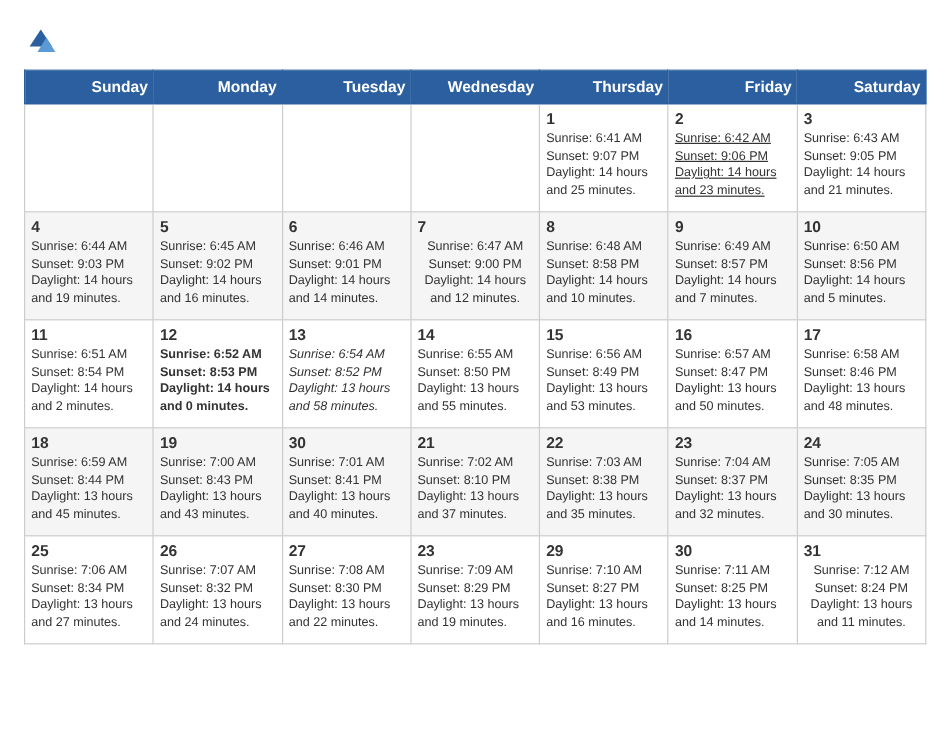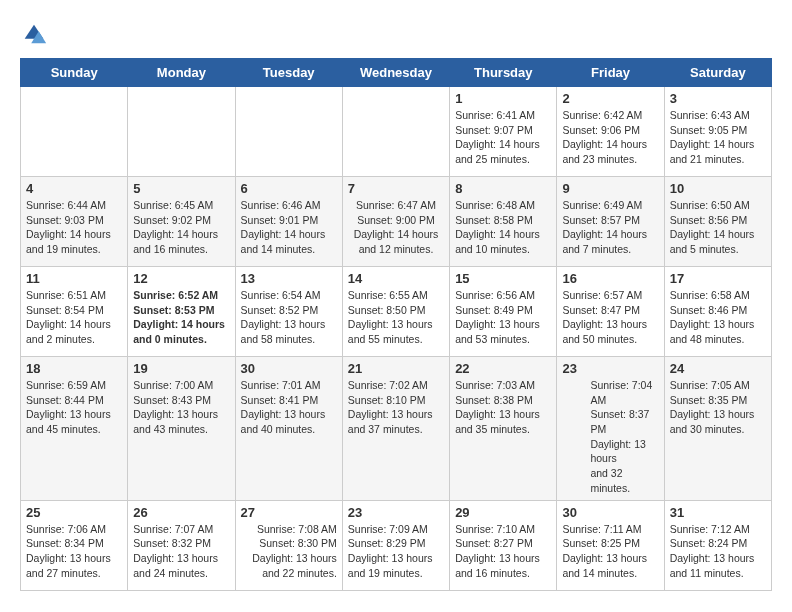--- a/index.html
+++ b/index.html
@@ -58,21 +58,21 @@
       width: 100%;
       border-collapse: collapse;
       table-layout: fixed;
     }
     thead th {
       background-color: #2b5fa0;
       color: white;
       font-size: 13px;
       font-weight: bold;
       padding: 6px 4px;
-      text-align: center;
+      text-align: right;
       border: 1px solid #2b5fa0;
     }
     tbody td {
       border: 1px solid #ccc;
       vertical-align: top;
       padding: 4px 5px;
       font-size: 11px;
       color: #333;
       height: 90px;
       background: #fff;
@@ -136,21 +136,21 @@
         <td class="empty-cell"></td>
         <td>
           <span class="day-number">1</span>
           <div class="cell-content" style="white-space: pre-line;">Sunrise: 6:41 AM
 Sunset: 9:07 PM
 Daylight: 14 hours
 and 25 minutes.</div>
         </td>
         <td>
           <span class="day-number">2</span>
-          <div class="cell-content" style="white-space: pre-line;">Sunrise: 6:42 AM
+          <div class="cell-content" style="white-space: pre-line; text-decoration: underline;">Sunrise: 6:42 AM
 Sunset: 9:06 PM
 Daylight: 14 hours
 and 23 minutes.</div>
         </td>
         <td>
           <span class="day-number">3</span>
           <div class="cell-content" style="white-space: pre-line;">Sunrise: 6:43 AM
 Sunset: 9:05 PM
 Daylight: 14 hours
 and 21 minutes.</div>
@@ -217,21 +217,21 @@
         </td>
         <td>
           <span class="day-number">12</span>
           <div class="cell-content" style="white-space: pre-line; font-weight: bold;">Sunrise: 6:52 AM
 Sunset: 8:53 PM
 Daylight: 14 hours
 and 0 minutes.</div>
         </td>
         <td>
           <span class="day-number">13</span>
-          <div class="cell-content" style="white-space: pre-line;">Sunrise: 6:54 AM
+          <div class="cell-content" style="white-space: pre-line; font-style: italic;">Sunrise: 6:54 AM
 Sunset: 8:52 PM
 Daylight: 13 hours
 and 58 minutes.</div>
         </td>
         <td>
           <span class="day-number">14</span>
           <div class="cell-content" style="white-space: pre-line;">Sunrise: 6:55 AM
 Sunset: 8:50 PM
 Daylight: 13 hours
 and 55 minutes.</div>
@@ -289,21 +289,21 @@
         </td>
         <td>
           <span class="day-number">22</span>
           <div class="cell-content" style="white-space: pre-line;">Sunrise: 7:03 AM
 Sunset: 8:38 PM
 Daylight: 13 hours
 and 35 minutes.</div>
         </td>
         <td>
           <span class="day-number">23</span>
-          <div class="cell-content" style="white-space: pre-line; margin-left: 28px;">Sunrise: 7:04 AM
+          <div class="cell-content" style="white-space: pre-line;">Sunrise: 7:04 AM
 Sunset: 8:37 PM
 Daylight: 13 hours
 and 32 minutes.</div>
         </td>
         <td>
           <span class="day-number">24</span>
           <div class="cell-content" style="white-space: pre-line;">Sunrise: 7:05 AM
 Sunset: 8:35 PM
 Daylight: 13 hours
 and 30 minutes.</div>
@@ -319,21 +319,21 @@
         </td>
         <td>
           <span class="day-number">26</span>
           <div class="cell-content" style="white-space: pre-line;">Sunrise: 7:07 AM
 Sunset: 8:32 PM
 Daylight: 13 hours
 and 24 minutes.</div>
         </td>
         <td>
           <span class="day-number">27</span>
-          <div class="cell-content" style="white-space: pre-line; text-align: right;">Sunrise: 7:08 AM
+          <div class="cell-content" style="white-space: pre-line;">Sunrise: 7:08 AM
 Sunset: 8:30 PM
 Daylight: 13 hours
 and 22 minutes.</div>
         </td>
         <td>
           <span class="day-number">23</span>
           <div class="cell-content" style="white-space: pre-line;">Sunrise: 7:09 AM
 Sunset: 8:29 PM
 Daylight: 13 hours
 and 19 minutes.</div>
@@ -347,20 +347,20 @@
         </td>
         <td>
           <span class="day-number">30</span>
           <div class="cell-content" style="white-space: pre-line;">Sunrise: 7:11 AM
 Sunset: 8:25 PM
 Daylight: 13 hours
 and 14 minutes.</div>
         </td>
         <td>
           <span class="day-number">31</span>
-          <div class="cell-content" style="white-space: pre-line;">Sunrise: 7:12 AM
+          <div class="cell-content" style="white-space: pre-line; text-align: center;">Sunrise: 7:12 AM
 Sunset: 8:24 PM
 Daylight: 13 hours
 and 11 minutes.</div>
         </td>
       </tr>
     </tbody>
 </table>
 
 </body></html>

